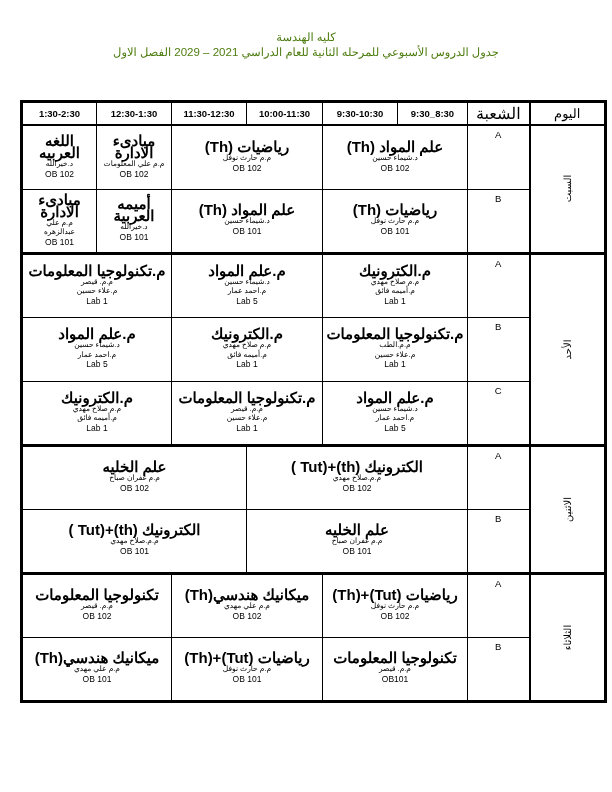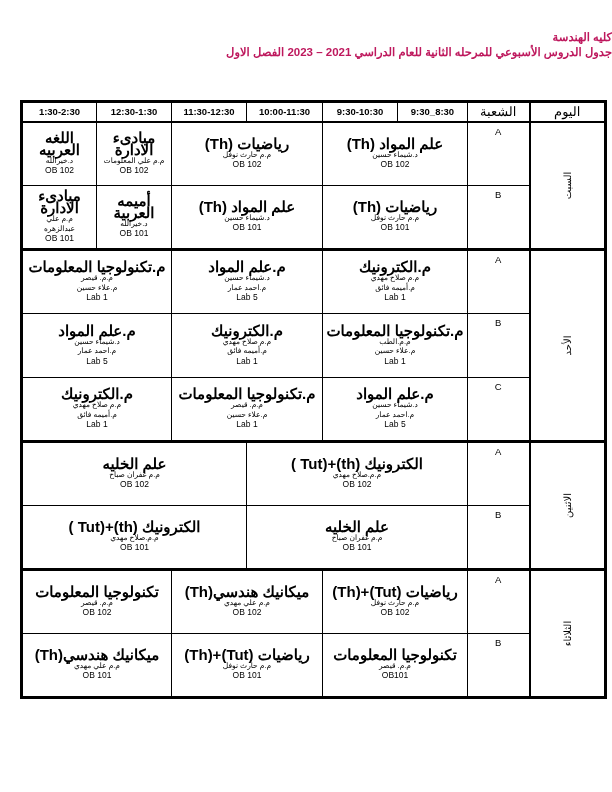--- a/index.html
+++ b/index.html
@@ -1,30 +1,30 @@
 <!DOCTYPE html>
 <html lang="ar"><head>
 <meta charset="utf-8">
 <style>
   *{box-sizing:border-box;margin:0;padding:0}
   html,body{background:#fff}
   body{width:612px;height:792px;font-family:"Liberation Sans",sans-serif;color:#000}
   .sheet{position:relative;width:612px;height:792px;background:#fff;overflow:hidden}
 
-  .doc-header{position:absolute;top:30px;left:0;width:100%;text-align:right;direction:rtl;font-weight:bold;color:#be185d}
+  .doc-header{position:absolute;top:30px;left:0;width:100%;text-align:center;direction:rtl;font-weight:normal;color:#4d7c0f}
   .doc-header .h-line{font-size:11.5px;line-height:15px}
 
   table.tt{position:absolute;top:100px;left:20px;width:584px;table-layout:fixed;
            border-collapse:collapse;direction:rtl;border:3px solid #000;background:#fff}
   .tt th,.tt td{border:1.5px solid #000;text-align:center;vertical-align:middle;padding:1px;overflow:hidden}
 
   .tt thead tr{height:20px}
   .tt thead th{font-size:9.5px;font-weight:bold;border-bottom:2px solid #000;white-space:nowrap}
   .tt thead th.hday{font-size:13px;font-weight:normal;border-left:2.5px solid #000}
-  .tt thead th.hsect{font-size:13px;font-weight:normal}
+  .tt thead th.hsect{font-size:16px;font-weight:normal}
 
   .tt tbody tr{height:64px}
   .tt tbody tr.block-end td{border-bottom:3px solid #000}
 
   td.day{border-left:2.5px solid #000;border-bottom:3px solid #000}
   .day-label{transform:rotate(-90deg);font-size:10px;white-space:nowrap;direction:rtl}
 
   td.sect{vertical-align:top;font-size:9.5px;padding-top:3px;font-weight:normal}
 
   td.lesson{direction:rtl}
@@ -32,21 +32,21 @@
   .teach{font-size:7.5px;line-height:9.5px;direction:rtl;unicode-bidi:embed}
   .room{font-size:8.5px;line-height:11px;direction:ltr}
 </style>
 </head>
 <body>
 
 <div class="sheet">
 
   <div class="doc-header">
     <div class="h-line">كليه الهندسة</div>
-    <div class="h-line">جدول الدروس الأسبوعي للمرحله الثانية للعام الدراسي 2021 – 2023 الفصل الاول</div>
+    <div class="h-line">جدول الدروس الأسبوعي للمرحله الثانية للعام الدراسي 2021 – 2029 الفصل الاول</div>
   </div>
 
   <table class="tt">
     <colgroup>
       <col style="width:76px">
       <col style="width:62px">
       <col style="width:70px">
       <col style="width:75px">
       <col style="width:76px">
       <col style="width:75px">

